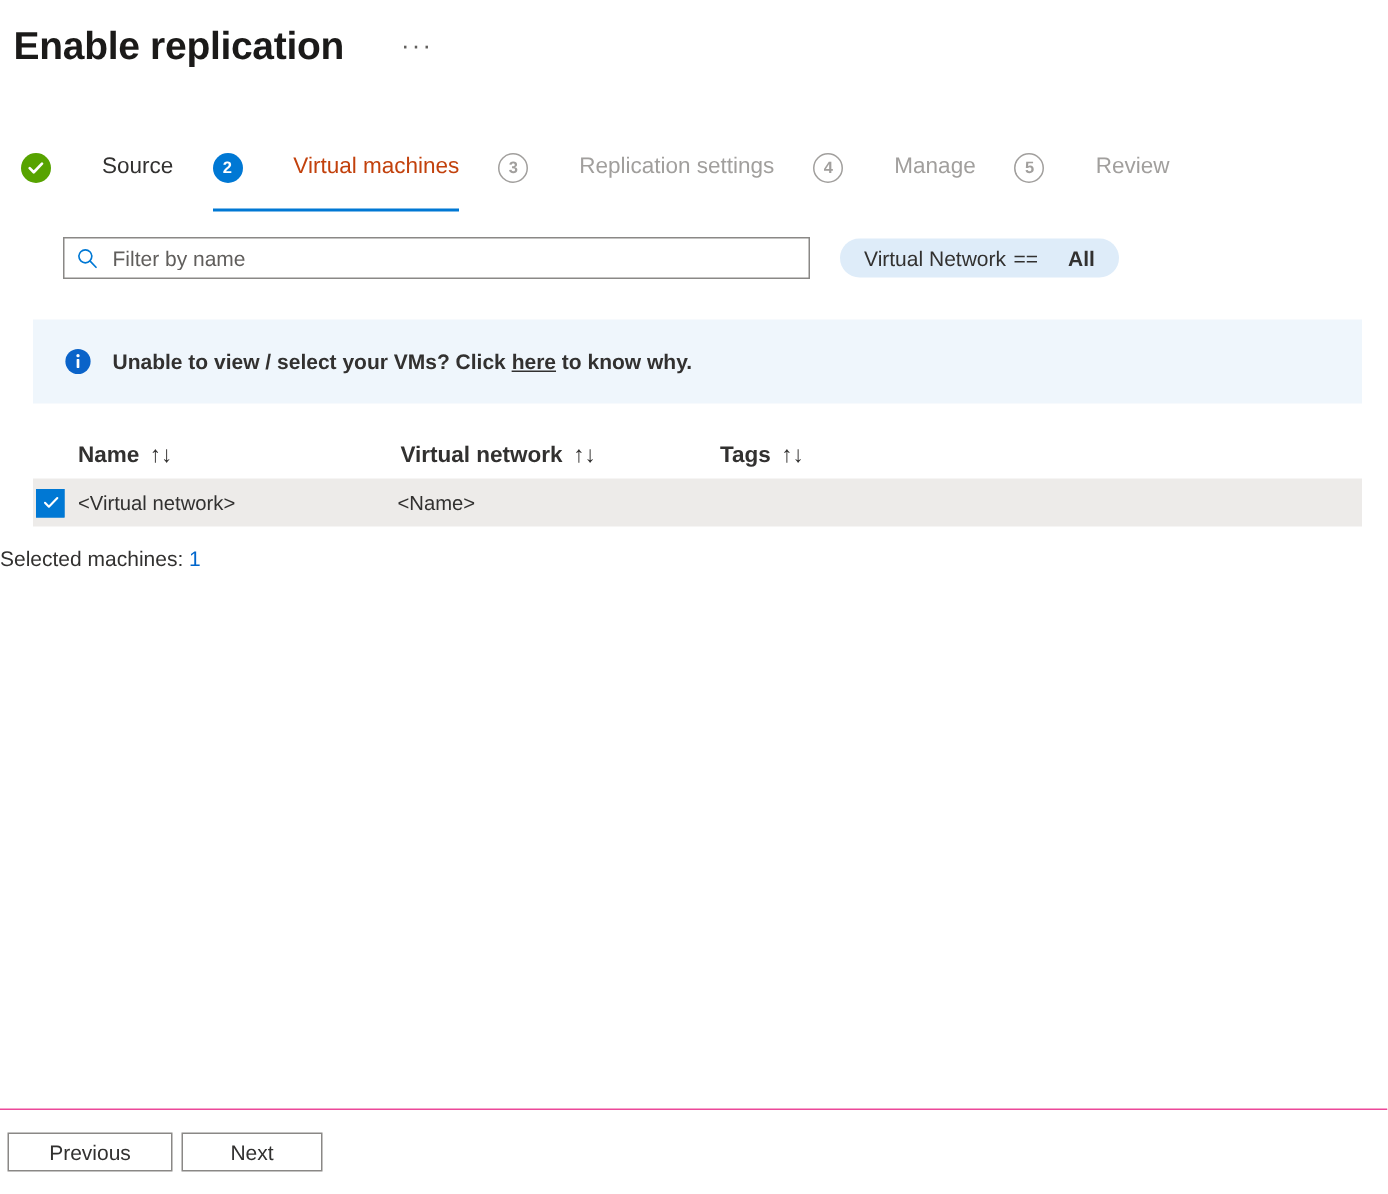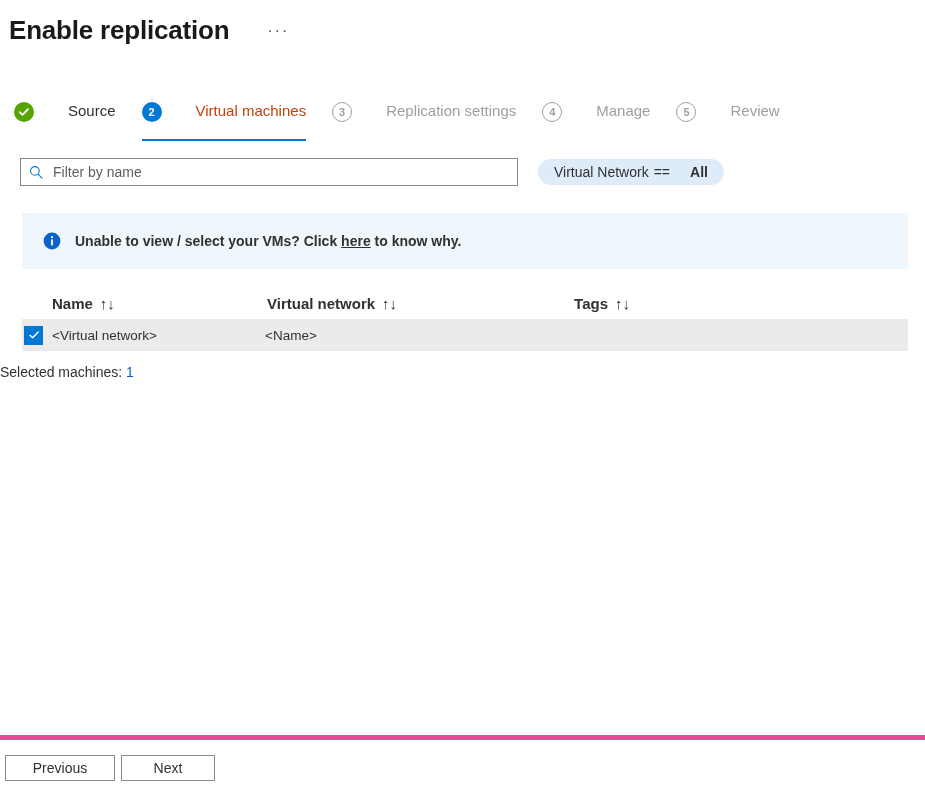--- a/index.html
+++ b/index.html
@@ -106,21 +106,21 @@
     right: 0;
     bottom: -5px;
     height: 2px;
     background: #0078d4;
   }
 
   
   .filter-row {
     display: flex;
     align-items: center;
-    padding-left: 20px;
+    padding-left: 42px;
     margin-top: 22px;
   }
   .search-box {
     width: 498px;
     height: 28px;
     border: 1px solid #8a8886;
     background: #ffffff;
     display: flex;
     align-items: center;
     padding: 0 8px;
@@ -216,21 +216,21 @@
     cursor: pointer;
     box-sizing: border-box;
   }
   .th .sort-icon {
     margin-left: 7px;
     display: inline-flex;
     align-items: center;
   }
   .col-name   { width: 215px; }
   .col-vnet   { width: 213px; }
-  .col-tags   { width: 150px; justify-content: flex-end; }
+  .col-tags   { width: 150px; }
 
   .table-row {
     display: flex;
     align-items: center;
     height: 32px;
     background: #edebe9;
     padding-left: 0;
     box-sizing: border-box;
   }
   .row-checkbox-cell {
@@ -268,21 +268,21 @@
     cursor: pointer;
   }
 
   
   .footer {
     position: absolute;
     left: 0;
     right: 0;
     bottom: 0;
     height: 56px;
-    border-top: 5px solid #ec4899;
+    border-top: 1px solid #ec4899;
     display: flex;
     align-items: center;
     padding-left: 5px;
     background: #ffffff;
   }
   .footer-button {
     min-width: 110px;
     height: 26px;
     border: 1px solid #8a8886;
     background: #ffffff;

